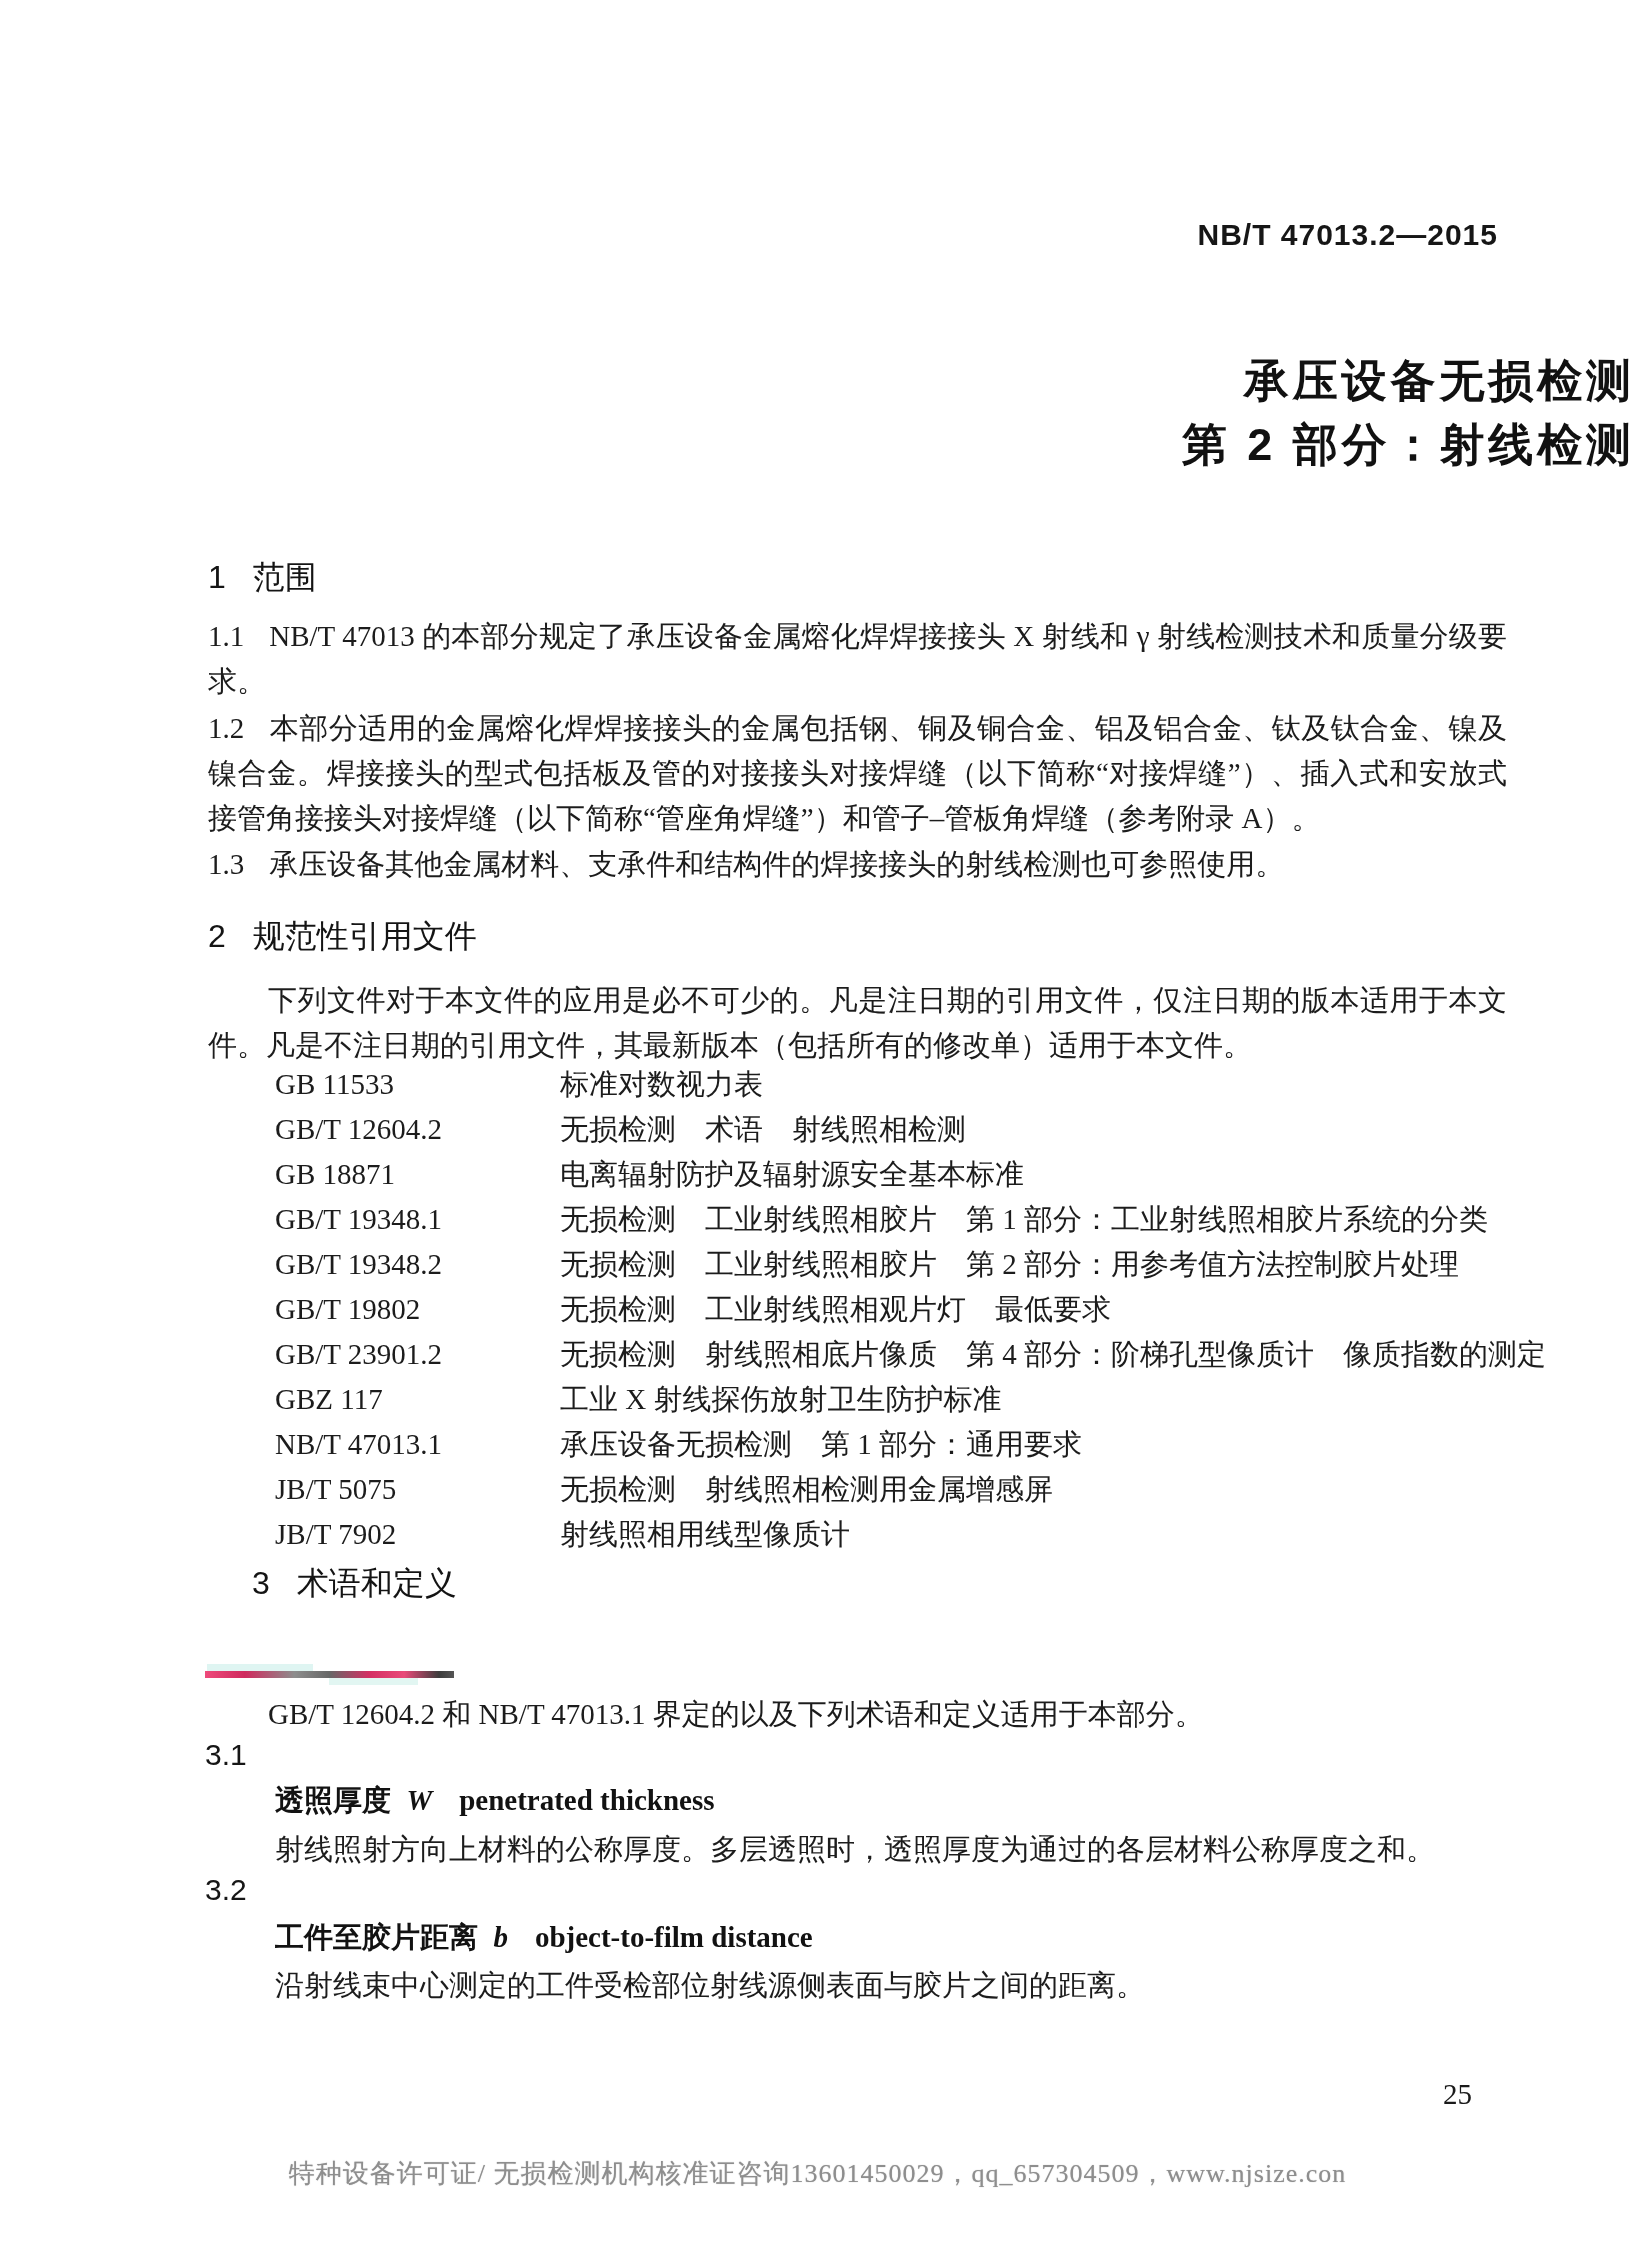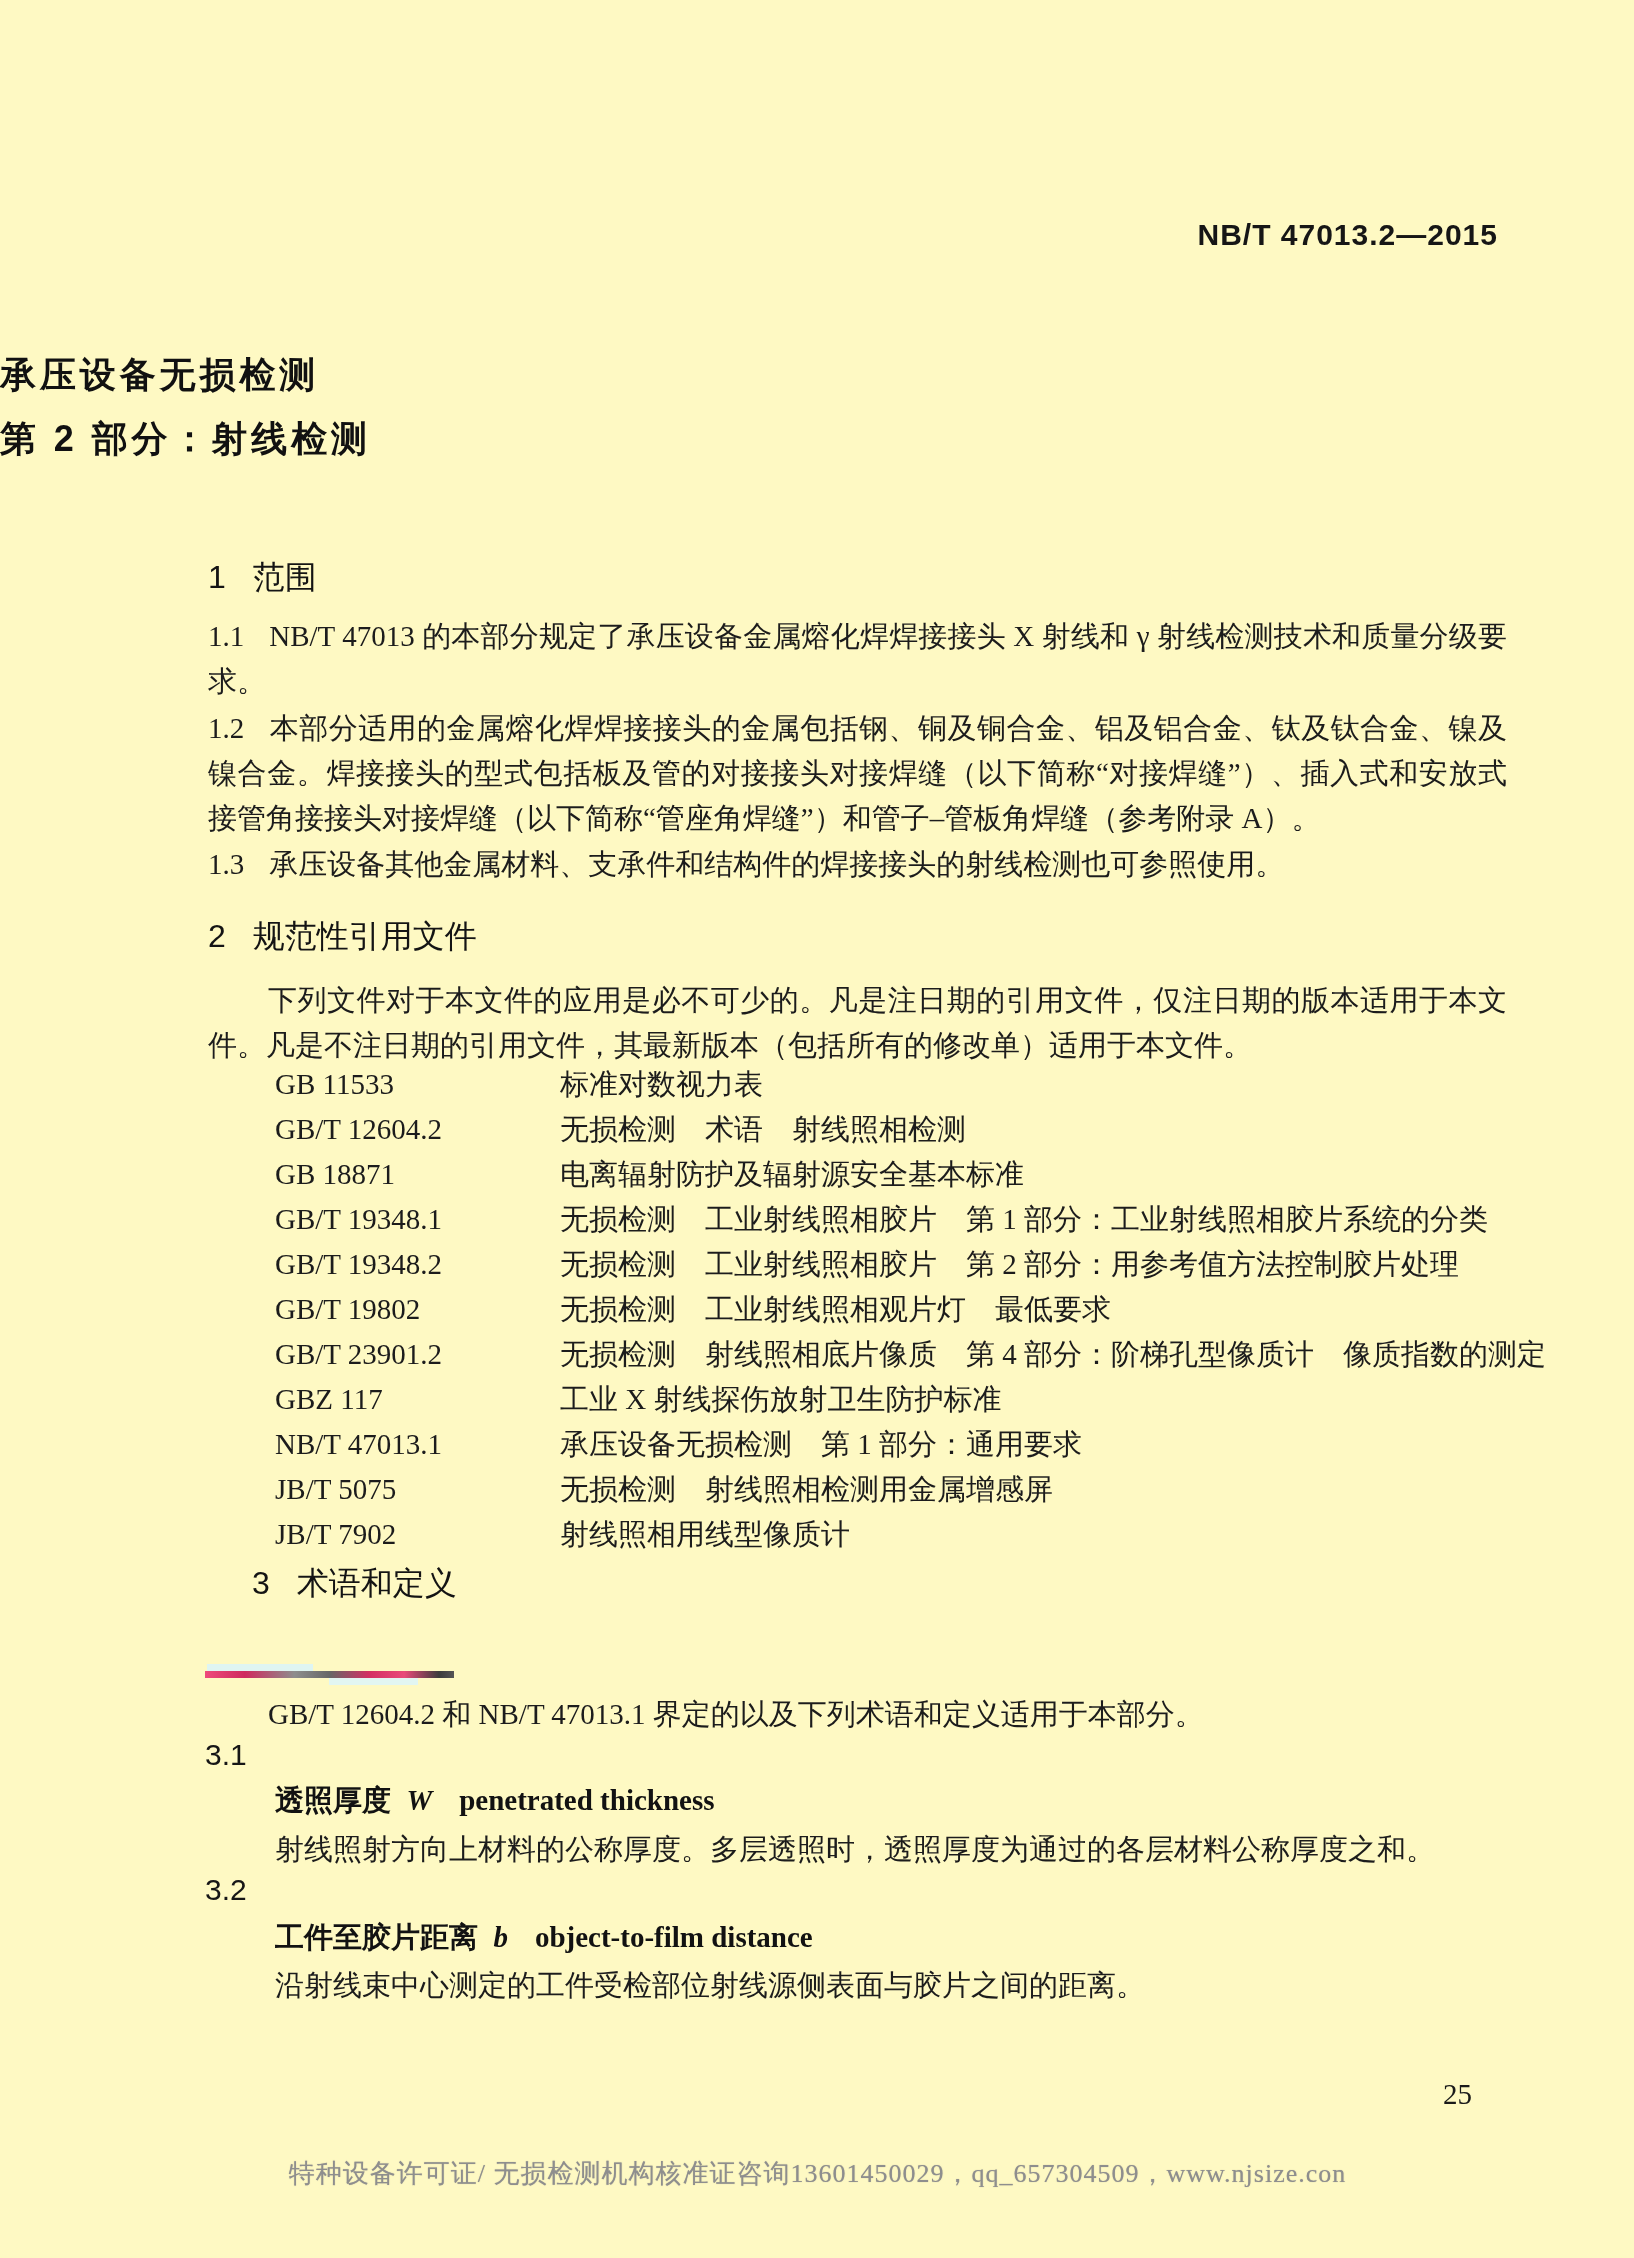--- a/index.html
+++ b/index.html
@@ -1,39 +1,39 @@
 <!DOCTYPE html>
 <html><head>
 <meta charset="utf-8">
 <style>
   html,body{margin:0;padding:0;background:#e9e9e9;}
   .page{
     position:relative;
     width:1635px;height:2258px;
     margin:0 auto;
-    background:#fef9c3;
+    background:#ffffff;
     overflow:hidden;
     font-family:"Liberation Serif", serif;
     color:#1b1b1b;
   }
   .abs{position:absolute;}
   .doc-number{
     top:218px;right:137px;
     font-family:"Liberation Sans", sans-serif;
     font-weight:700;
     font-size:30px;
     letter-spacing:1px;
     color:#161616;
   }
   .doc-title{
     left:0;width:1635px;
-    text-align:left;
+    text-align:right;
     font-family:"Liberation Sans", sans-serif;
     font-weight:700;
-    font-size:36px;
+    font-size:45px;
     letter-spacing:3.9px;
     color:#111;
   }
   .heading{
     font-family:"Liberation Sans", sans-serif;
     font-weight:400;
     font-size:32px;
     color:#141414;
     left:208px;
   }

